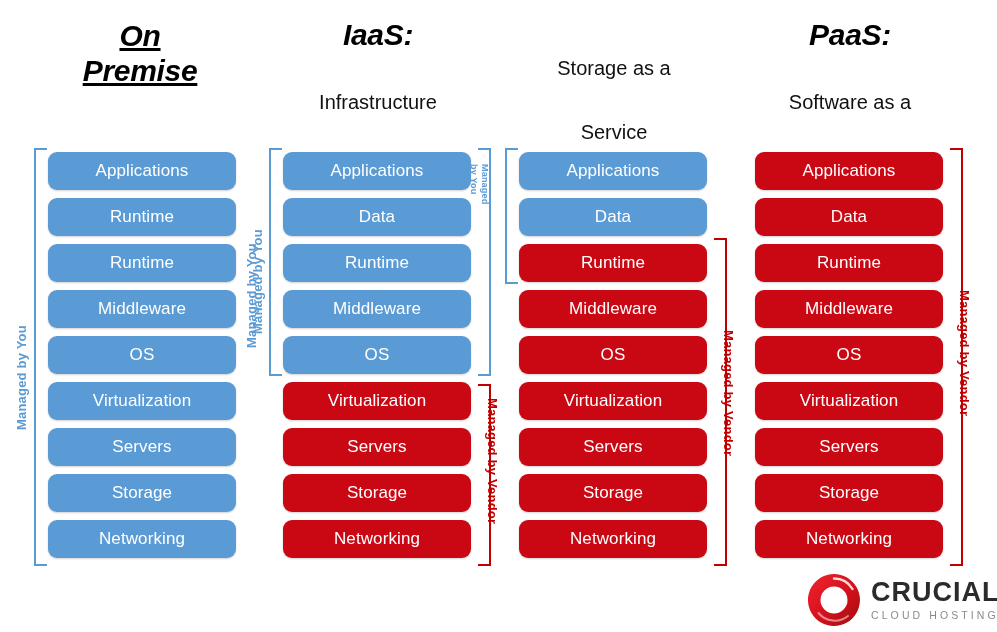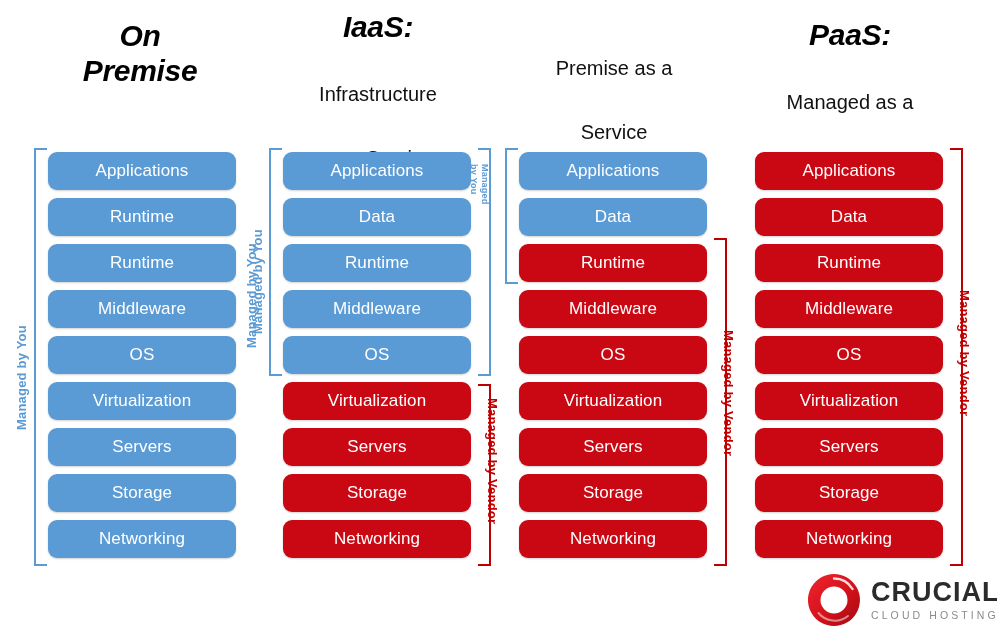--- a/index.html
+++ b/index.html
@@ -16,21 +16,21 @@
   .col-head{position:absolute;text-align:center;}
   .head-acr{
     font-size:30px;font-weight:bold;font-style:italic;color:#000;
     line-height:1.12;letter-spacing:-0.3px;
   }
   .head-sub{
     font-size:20px;font-weight:normal;font-style:normal;color:#111;
     line-height:1.40;
     margin-top:36px;
   }
-  .head-acr.two-line{line-height:1.18;}
+  .head-acr.two-line{line-height:1.18;text-decoration:underline;}
 
   
   .stack{position:absolute;}
   .cell{
     position:absolute;
     left:0;
     height:38px;
     border-radius:9px;
     display:flex;align-items:center;justify-content:center;
     color:#ffffff;
@@ -81,34 +81,34 @@
 </head>
 <body>
 
 <div class="canvas">
 
   <div class="col-head" style="left:20px;top:18px;width:240px;">
     <div class="head-acr two-line">On</div>
     <div class="head-acr two-line">Premise</div>
   </div>
 
-  <div class="col-head" style="left:258px;top:10px;width:240px;">
+  <div class="col-head" style="left:258px;top:18px;width:240px;">
     <div class="head-acr">IaaS:</div>
     <div class="head-sub">Infrastructure</div>
     <div class="head-sub">as a Service</div>
   </div>
 
   <div class="col-head" style="left:494px;top:18px;width:240px;">
-    <div class="head-sub">Premise as a</div>
+    <div class="head-sub">Storage as a</div>
     <div class="head-sub">Service</div>
   </div>
 
   <div class="col-head" style="left:730px;top:18px;width:240px;">
     <div class="head-acr">PaaS:</div>
-    <div class="head-sub">Managed as a</div>
+    <div class="head-sub">Software as a</div>
     <div class="head-sub">Service</div>
   </div>
 
   <div class="stack" id="stack-0" style="left:48px;top:152px;width:188px;height:414px;">
       <div class="cell blue" style="top: 0px; width: 100%;">
         <span>Applications</span>
       </div>
       <div class="cell blue" style="top: 46px; width: 100%;">
         <span>Runtime</span>
       </div>

